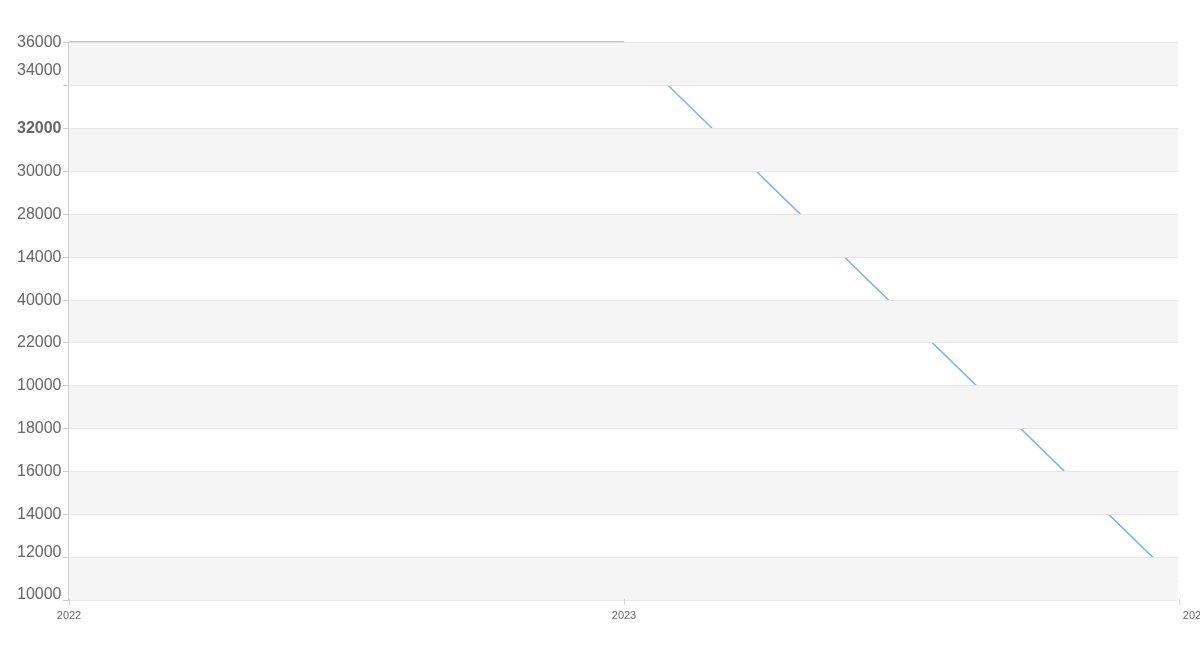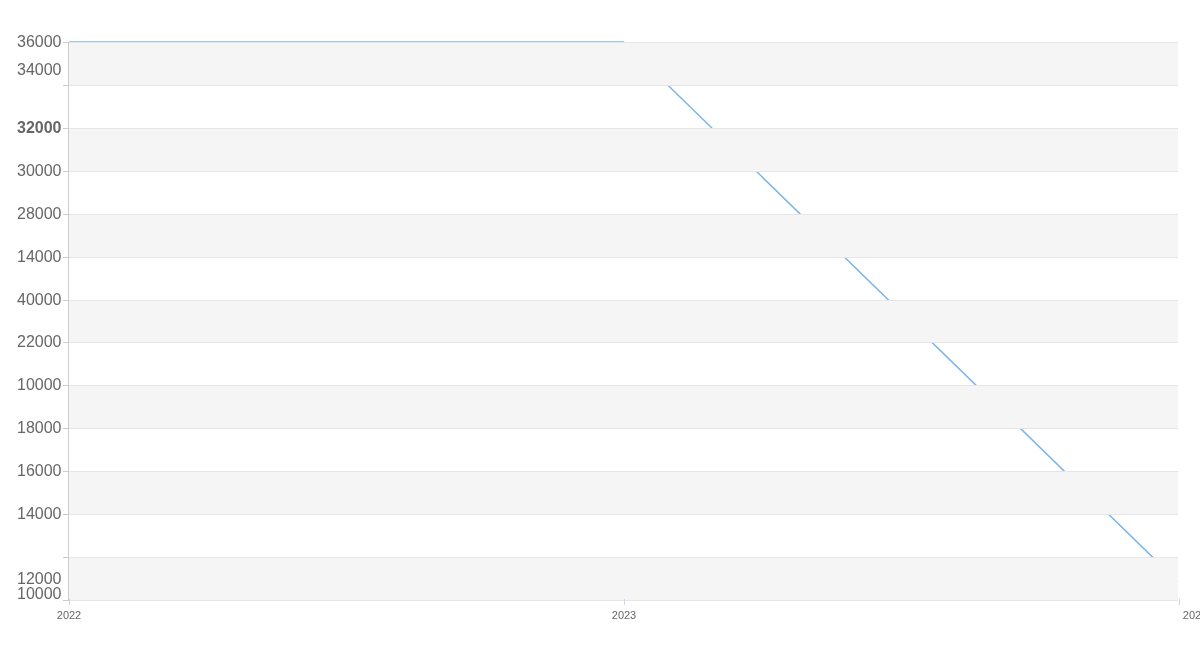--- a/index.html
+++ b/index.html
@@ -101,21 +101,21 @@
       <div class="band" style="top: 343.385px; height: 42.9231px;"></div>
       <div class="band" style="top: 257.538px; height: 42.9231px;"></div>
       <div class="band" style="top: 171.692px; height: 42.9231px;"></div>
       <div class="band" style="top: 85.8462px; height: 42.9231px;"></div>
       <div class="band" style="top: 0px; height: 42.9231px;"></div>
       <div class="gridline-y" style="top: 558px;"></div>
       <div class="ytick" style="top: 558px;"></div>
       <div class="ylabel" style="top: 552px;">10000</div>
       <div class="gridline-y" style="top: 515.077px;"></div>
       <div class="ytick" style="top: 515.077px;"></div>
-      <div class="ylabel" style="top: 537px;">12000</div>
+      <div class="ylabel" style="top: 510px;">12000</div>
       <div class="gridline-y" style="top: 472.154px;"></div>
       <div class="ytick" style="top: 472.154px;"></div>
       <div class="ylabel" style="top: 472.154px;">14000</div>
       <div class="gridline-y" style="top: 429.231px;"></div>
       <div class="ytick" style="top: 429.231px;"></div>
       <div class="ylabel" style="top: 429.231px;">16000</div>
       <div class="gridline-y" style="top: 386.308px;"></div>
       <div class="ytick" style="top: 386.308px;"></div>
       <div class="ylabel" style="top: 386.308px;">18000</div>
       <div class="gridline-y" style="top: 343.385px;"></div>

